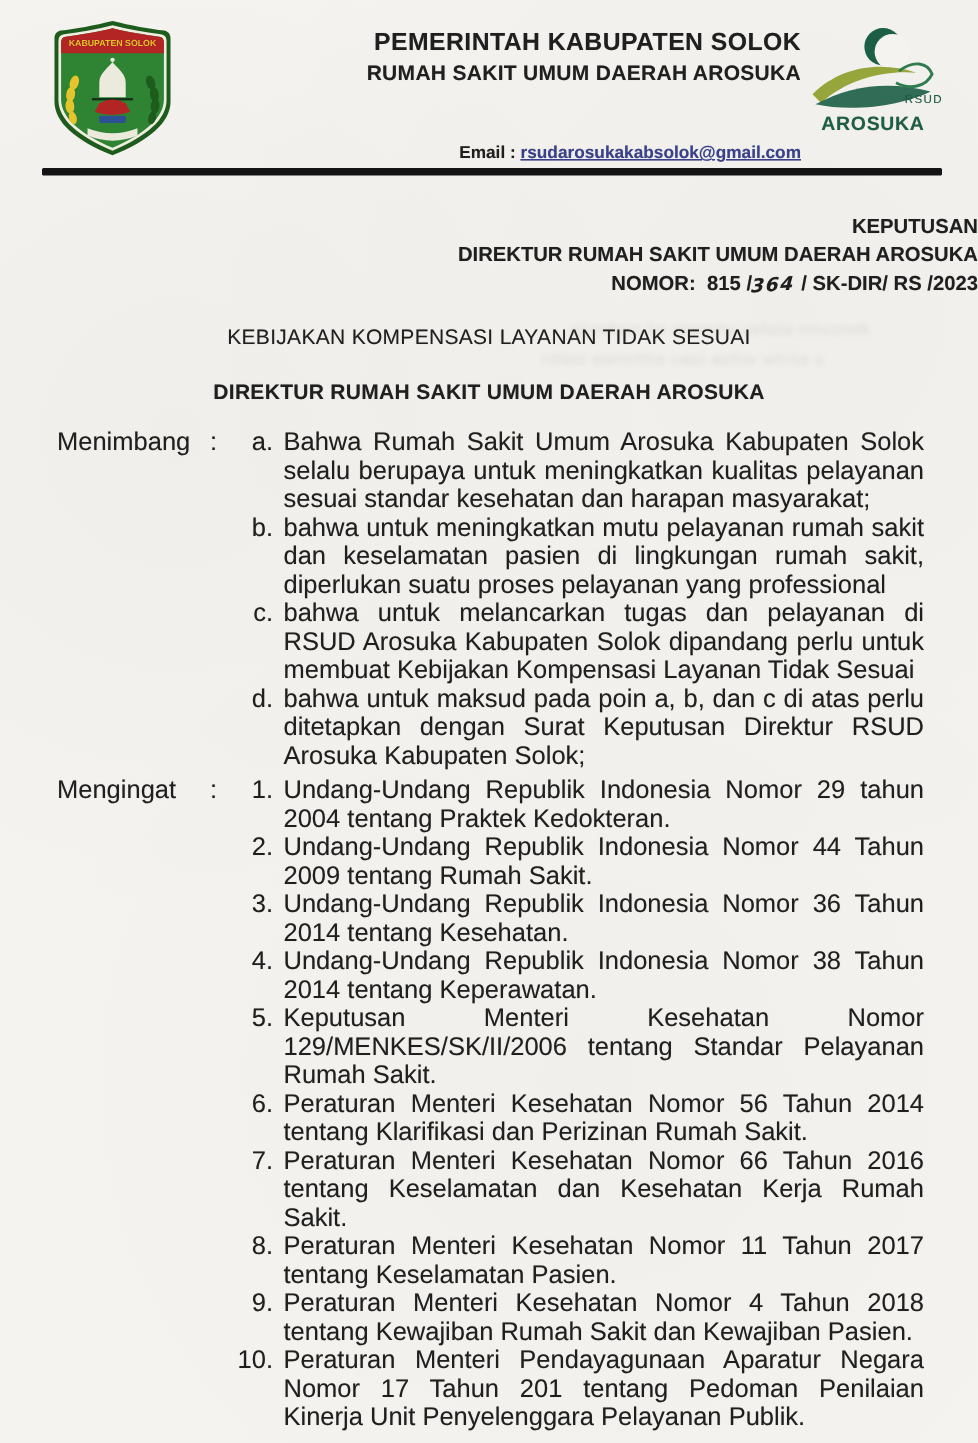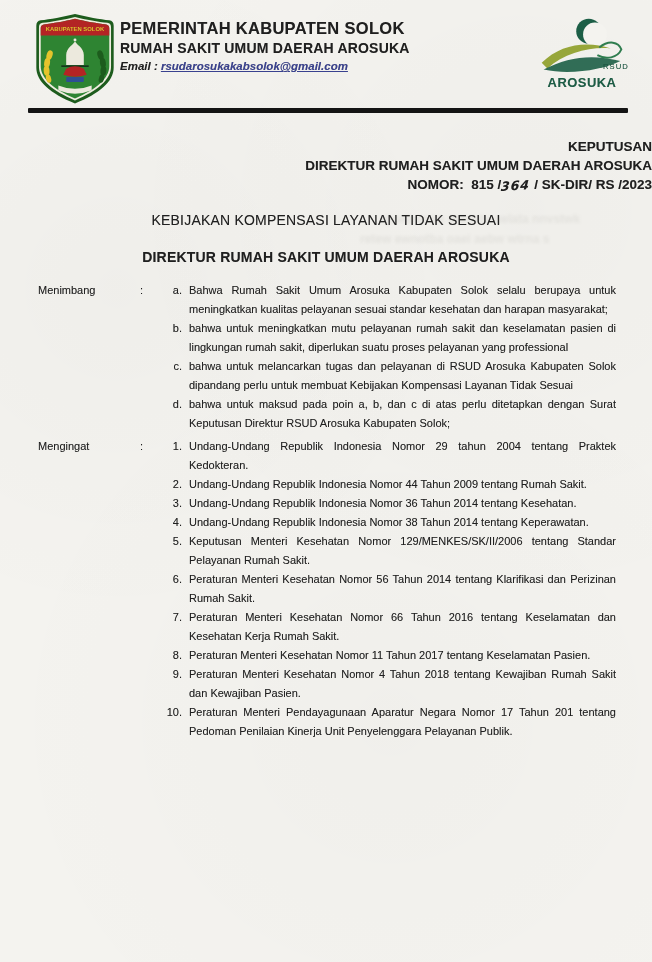--- a/index.html
+++ b/index.html
@@ -15,43 +15,43 @@
     font-family:"Liberation Sans", sans-serif;
     color:var(--ink,#1f1f1f);
     overflow:hidden;
     -webkit-font-smoothing:antialiased;
   }
   .page *{text-shadow:0 0 0.5px rgba(30,30,30,0.35);}
 
   
   .letterhead{display:flex;align-items:flex-start;padding:12px 22px 0 30px;}
   .crest-box{flex:none;width:90px;height:94px;}
-  .head-center{flex:1;text-align:left;padding-top:6px;}
+  .head-center{flex:1;text-align:right;padding-top:6px;}
   .org1{font-size:16.5px;font-weight:bold;letter-spacing:0.3px;line-height:20px;}
   .org2{font-size:14px;font-weight:bold;letter-spacing:0.2px;line-height:21px;}
   .addr{font-size:11.5px;font-style:italic;font-weight:bold;line-height:15px;margin-top:3px;}
-  .email-row{font-size:11.5px;font-style:italic;font-weight:bold;line-height:15px;}
+  .email-row{font-size:11.5px;font-weight:bold;line-height:15px;margin-top:36px;}
   .email-link{color:var(--link-blue,#39418f);text-decoration:underline;}
   .rlogo-box{flex:none;width:96px;height:92px;padding-top:2px;}
   .rule{height:5px;background:var(--rule-black,#141414);margin:2px 24px 0 28px;border-radius:1px;}
 
   
   .title-block{text-align:right;margin-top:24px;font-weight:bold;font-size:13.5px;line-height:19px;}
   .nomor-line{white-space:pre;}
   .hand{
     display:inline-block;font-family:"DejaVu Sans",sans-serif;
     font-style:italic;font-size:12.5px;letter-spacing:1px;
     transform:rotate(-4deg) skewX(-8deg);position:relative;top:0.5px;
   }
   .tentang{text-align:center;font-weight:bold;font-size:13.5px;margin-top:19px;line-height:19px;}
   .subject{text-align:center;font-weight:normal;font-size:14px;margin-top:17px;line-height:19px;letter-spacing:0.2px;}
   .issuer{text-align:center;font-weight:bold;font-size:14px;margin-top:18px;line-height:19px;letter-spacing:0.2px;}
 
   
-  .body-sections{margin:14px 36px 0 38px;font-size:11px;line-height:19px;}
+  .body-sections{margin:14px 36px 0 38px;font-size:17px;line-height:19px;}
   .doc-row{display:flex;align-items:flex-start;}
   .doc-row.second{margin-top:4px;}
   .row-label{flex:none;width:102px;}
   .row-colon{flex:none;width:17px;}
   .row-list{flex:1;min-width:0;}
   .list-item{display:flex;align-items:flex-start;}
   .marker{flex:none;width:25px;text-align:right;}
   .itext{flex:1;min-width:0;text-align:justify;padding-left:7px;}
 
   

